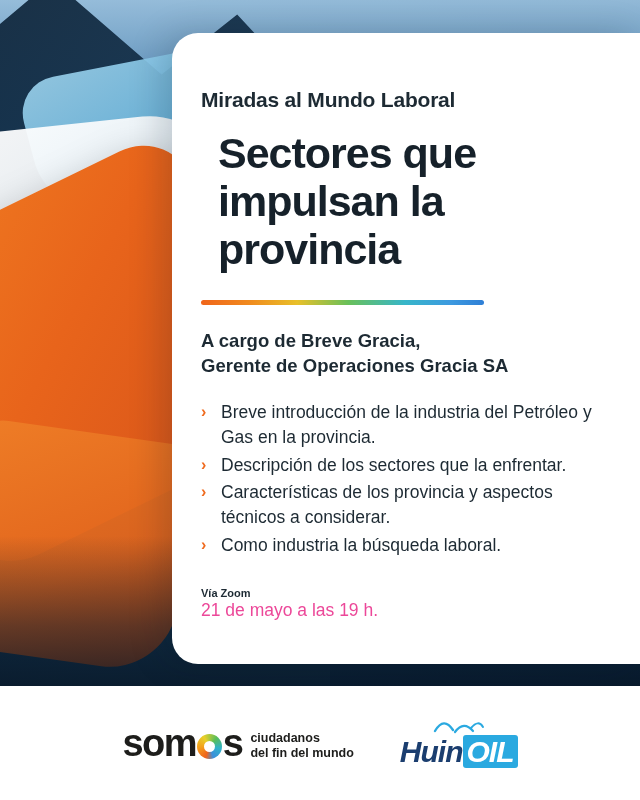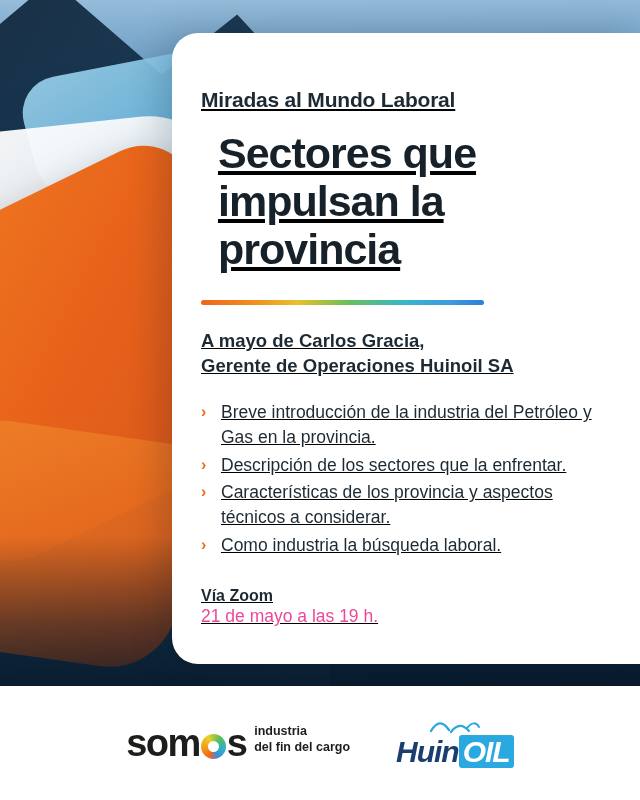--- a/index.html
+++ b/index.html
@@ -130,21 +130,20 @@
     position: absolute;
     left: 172px;
     top: 33px;
     width: 468px;
     height: 631px;
     background: #ffffff;
     border-radius: 26px 0 0 26px;
     box-shadow: -10px 0 34px rgba(6,20,35,.18);
     box-sizing: border-box;
     padding: 55px 30px 0 29px;
-    text-decoration: underline;
   }
   .eyebrow {
     font-size: 21px;
     font-weight: bold;
     color: #1d2a33;
     letter-spacing: -0.2px;
     margin: 0 0 14px 0;
   }
   .headline {
     font-size: 43px;
@@ -184,21 +183,21 @@
   .chev {
     position: absolute;
     left: 0;
     top: 0;
     color: #ef6a1e;
     font-size: 16px;
     font-weight: bold;
     line-height: 1.5;
   }
   .via {
-    font-size: 16px;
+    font-size: 11px;
     font-weight: bold;
     color: #1d2a33;
     margin: 0 0 1px 0;
   }
   .when {
     font-size: 17.5px;
     color: #ec4899;
     margin: 0;
   }
 
@@ -210,21 +209,21 @@
     width: 640px;
     height: 114px;
     background: #ffffff;
     display: flex;
     align-items: center;
     justify-content: center;
     gap: 46px;
   }
   .logo-somos {
     display: flex;
-    align-items: flex-start;
+    align-items: flex-end;
     gap: 8px;
   }
   .somos-word {
     font-size: 38px;
     font-weight: bold;
     letter-spacing: -1.6px;
     color: #1d1d1b;
     line-height: 1;
     position: relative;
   }
@@ -300,22 +299,22 @@
     <div class="bg-dark-bottom"></div>
   </div>
 
   <div class="card">
     <p class="eyebrow">Miradas al Mundo Laboral</p>
     <h1 class="headline">Sectores que impulsan la provincia</h1>
 
     <div class="rule"></div>
 
     <p class="speaker">
-      <span>A mayo de Carlos Gracia,</span><br>
-      <span>Gerente de Operaciones Huinoil SA</span>
+      <span>A cargo de Breve Gracia,</span><br>
+      <span>Gerente de Operaciones Gracia SA</span>
     </p>
 
     <ul class="bullets">
       <li>
         <span class="chev">›</span>
         <span>Breve introducción de la industria del Petróleo y Gas en la provincia.</span>
       </li>
       <li>
         <span class="chev">›</span>
         <span>Descripción de los sectores que la enfrentar.</span>
@@ -331,22 +330,22 @@
     </ul>
 
     <p class="via">Vía Zoom</p>
     <p class="when">21 de mayo a las 19 h.</p>
   </div>
 
   <div class="footer">
     <div class="logo-somos">
       <div class="somos-word"><span>som</span><span class="dot-o"></span><span>s</span></div>
       <div class="somos-tag">
-        <span>industria</span><br>
-        <span>del fin del cargo</span>
+        <span>ciudadanos</span><br>
+        <span>del fin del mundo</span>
       </div>
     </div>
 
     <div class="logo-huinoil">
       <div class="huin-birds">
         <svg width="52" height="16" viewBox="0 0 52 16" aria-hidden="true">
           <path d="M2 12 C8 2, 14 2, 20 11" stroke="#2aa9e0" stroke-width="2.4" fill="none" stroke-linecap="round"></path>
           <path d="M22 13 C28 5, 34 5, 40 12" stroke="#2aa9e0" stroke-width="2.2" fill="none" stroke-linecap="round"></path>
           <path d="M38 9 C43 3, 47 3, 50 8" stroke="#2aa9e0" stroke-width="2" fill="none" stroke-linecap="round"></path>
         </svg>

